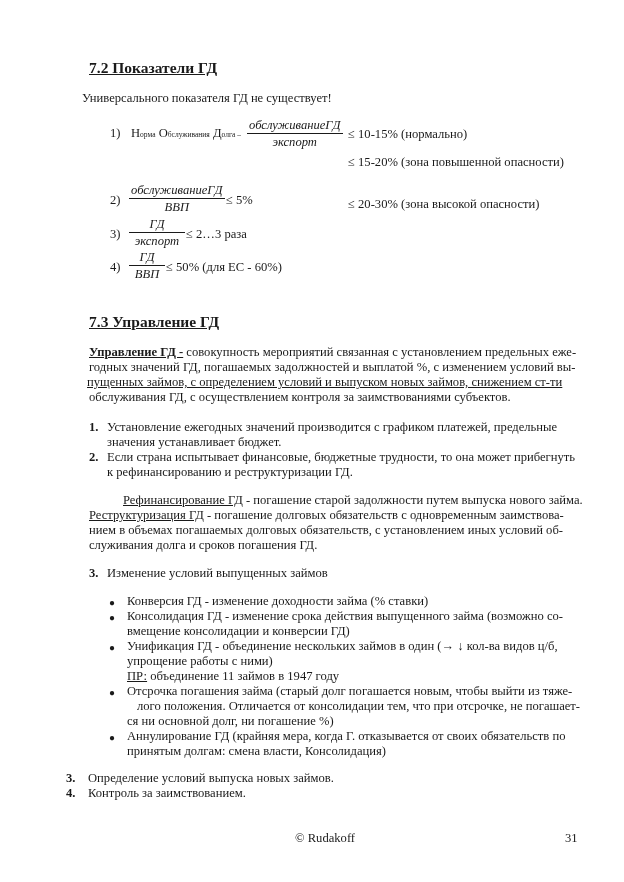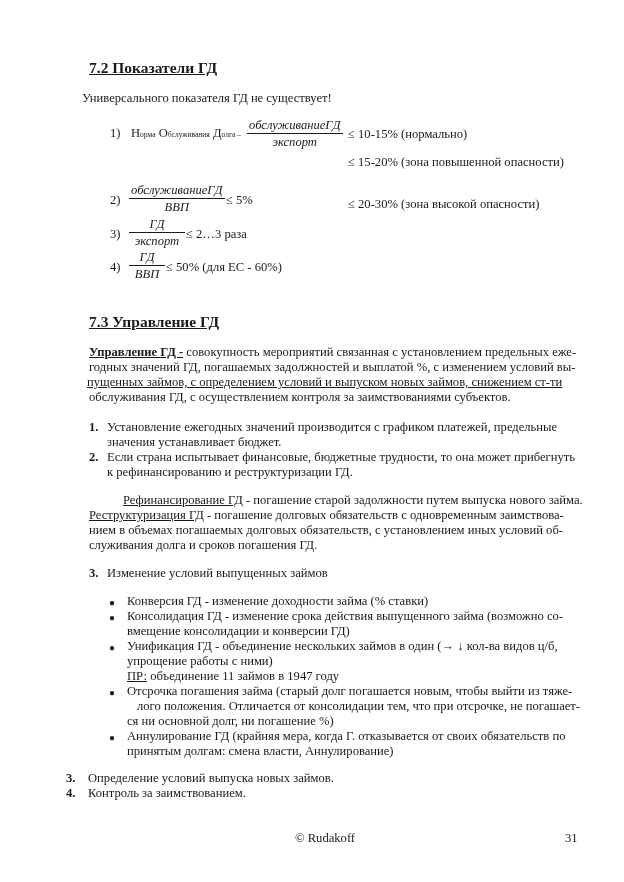--- a/index.html
+++ b/index.html
@@ -137,21 +137,21 @@
   <span class="u">ПР:</span><span> объединение 11 займов в 1947 году</span>
 </div>
 
 <div class="bullet" style="left:109px; top:685px;">●</div>
 <div class="abs p" style="left:127px; top:684px;">Отсрочка погашения займа (старый долг погашается новым, чтобы выйти из тяже-</div>
 <div class="abs p" style="left:129px; top:699px;margin-left:8px;">лого положения. Отличается от консолидации тем, что при отсрочке, не погашает-</div>
 <div class="abs p" style="left:127px; top:714px;">ся ни основной долг, ни погашение %)</div>
 
 <div class="bullet" style="left:109px; top:730px;">●</div>
 <div class="abs p" style="left:127px; top:729px;">Аннулирование ГД (крайняя мера, когда Г. отказывается от своих обязательств по</div>
-<div class="abs p" style="left:127px; top:744px;">принятым долгам: смена власти, Аннулирование)</div>
+<div class="abs p" style="left:127px; top:744px;">принятым долгам: смена власти, Консолидация)</div>
 
 <div class="abs p numlabel" style="left:66px; top:771px;">3.</div>
 <div class="abs p" style="left:88px; top:771px;">Определение условий выпуска новых займов.</div>
 <div class="abs p numlabel" style="left:66px; top:786px;">4.</div>
 <div class="abs p" style="left:88px; top:786px;"> Контроль за заимствованием.</div>
 
 <div class="abs p" style="left:295px; top:831px;">© Rudakoff</div>
 <div class="abs p" style="left:565px; top:831px;">31</div>
 
 </body></html>

